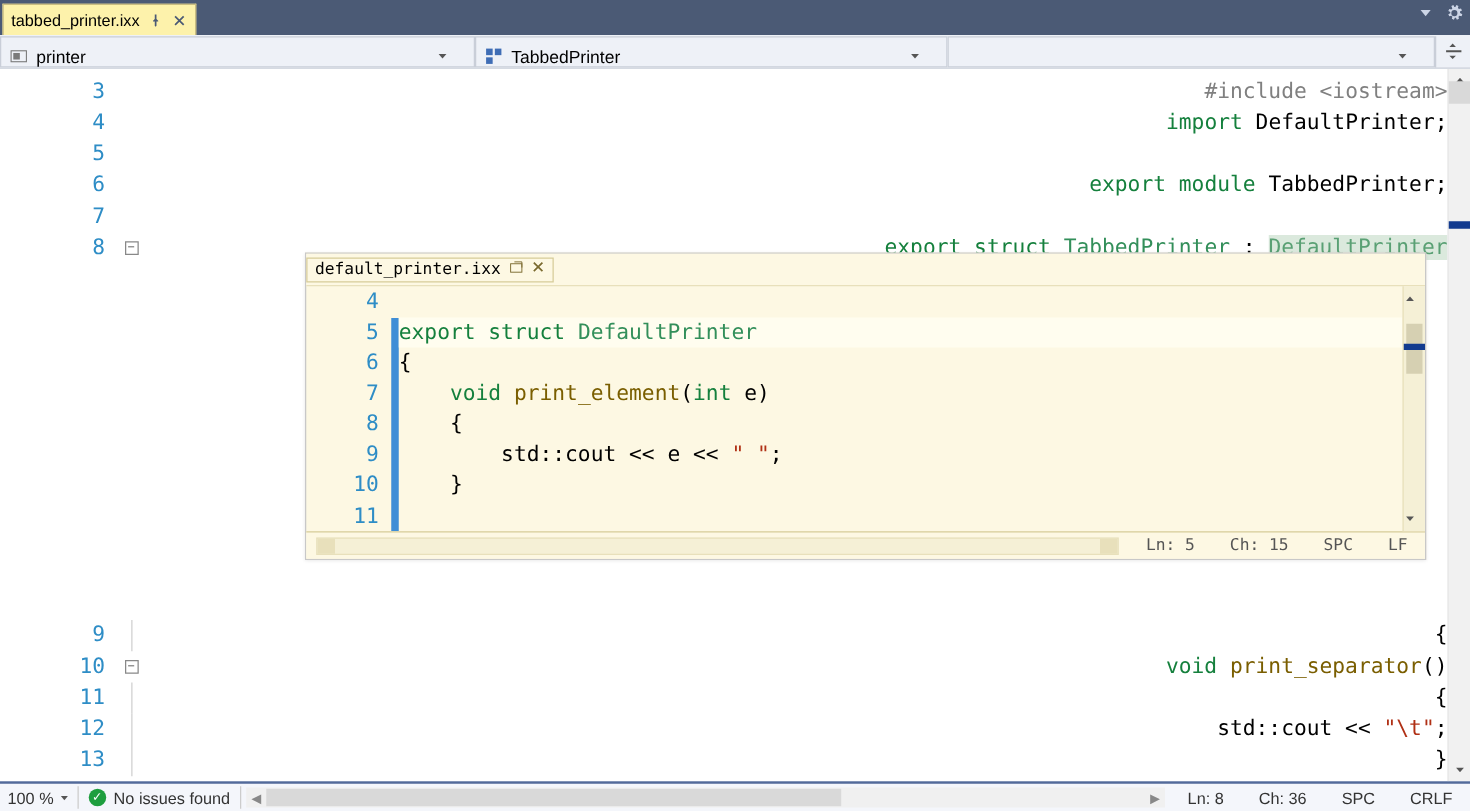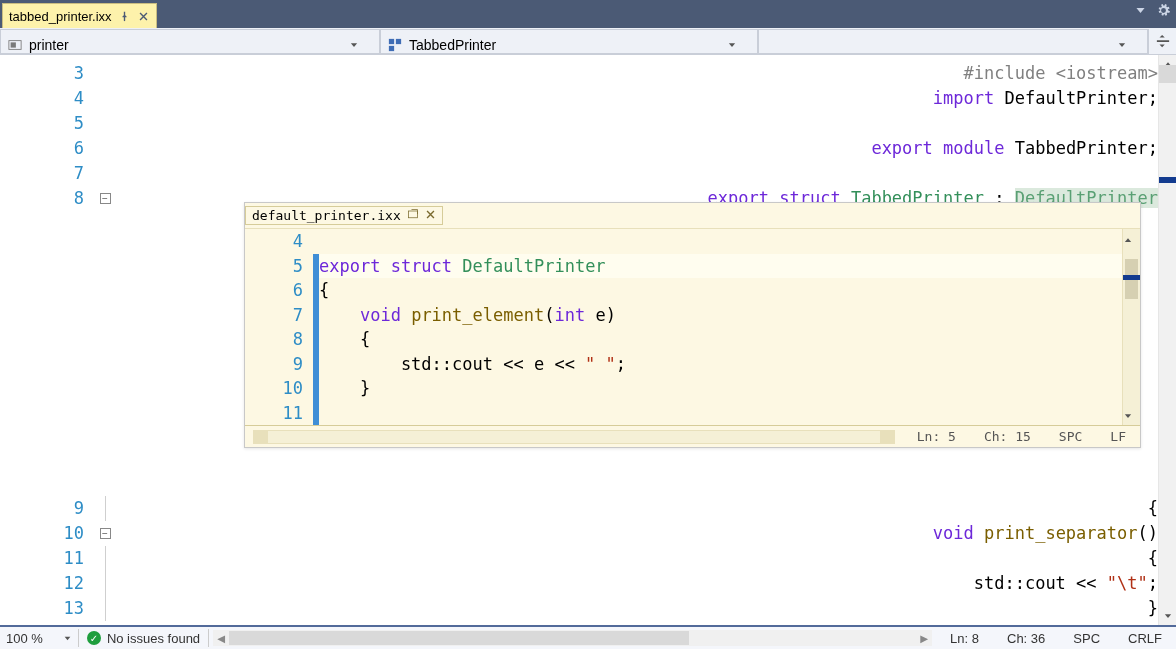--- a/index.html
+++ b/index.html
@@ -110,21 +110,21 @@
   .fold-line { position:absolute; width:1px; background:#cfcfcf; left:50%; }
   .code-col {
     flex: 1;
     background: #fff;
     padding-top: 6px;
     font-family: Consolas, monospace;
     font-size: 17px;
     position: relative;
   }
   .code-line { height: 25px; line-height: 25px; white-space: pre; padding-left: 18px; text-align: right; }
-  .kw { color: #6d28d9; }
+  .kw { color: #15803d; }
   .cm { color: #808080; }
   .ty { color: #338f5a; }
   .ty2 { color: #5aa074; background: #dbe9dd; }
   .fn { color: #7a5e00; }
   .str { color: #b03015; }
   .scrollbar-v {
     width: 18px;
     background: #f1f1f1;
     border-left: 1px solid #e6e6e6;
     position: relative;
@@ -212,21 +212,21 @@
   .peek-status .cell { padding: 0 14px; }
   .bottom-bar {
     height: 24px;
     border-top: 2px solid #526a9a;
     background: #f4f6fb;
     display: flex;
     align-items: center;
     font-size: 13px;
     color: #333;
   }
-  .bottom-bar .zoom { padding: 0 6px; display:flex; align-items:center; gap:20px;}
+  .bottom-bar .zoom { padding: 0 6px; display:flex; align-items:center; gap:4px;}
   .bottom-bar .issues { display:flex; align-items:center; gap:6px; padding:0 8px;}
   .bottom-bar .check { width:14px;height:14px;border-radius:50%;background:#1e9e3e;display:flex;align-items:center;justify-content:center;color:#fff;font-size:10px;}
   .bottom-bar .hscroll { flex:1; height:16px; margin: 0 4px; background:#f0f0f0; position:relative;}
   .bottom-bar .hscroll .ar{position:absolute;top:0;bottom:0;width:16px;display:flex;align-items:center;justify-content:center;color:#888;}
   .bottom-bar .hscroll .thumb{position:absolute;left:16px;width:460px;top:1px;bottom:1px;background:#d9d9d9;}
   .bottom-bar .cell { padding: 0 14px; }
   .chev svg, .arrow svg { width:10px; height:10px; fill:#555;}
 </style>
 </head>
 <body>

